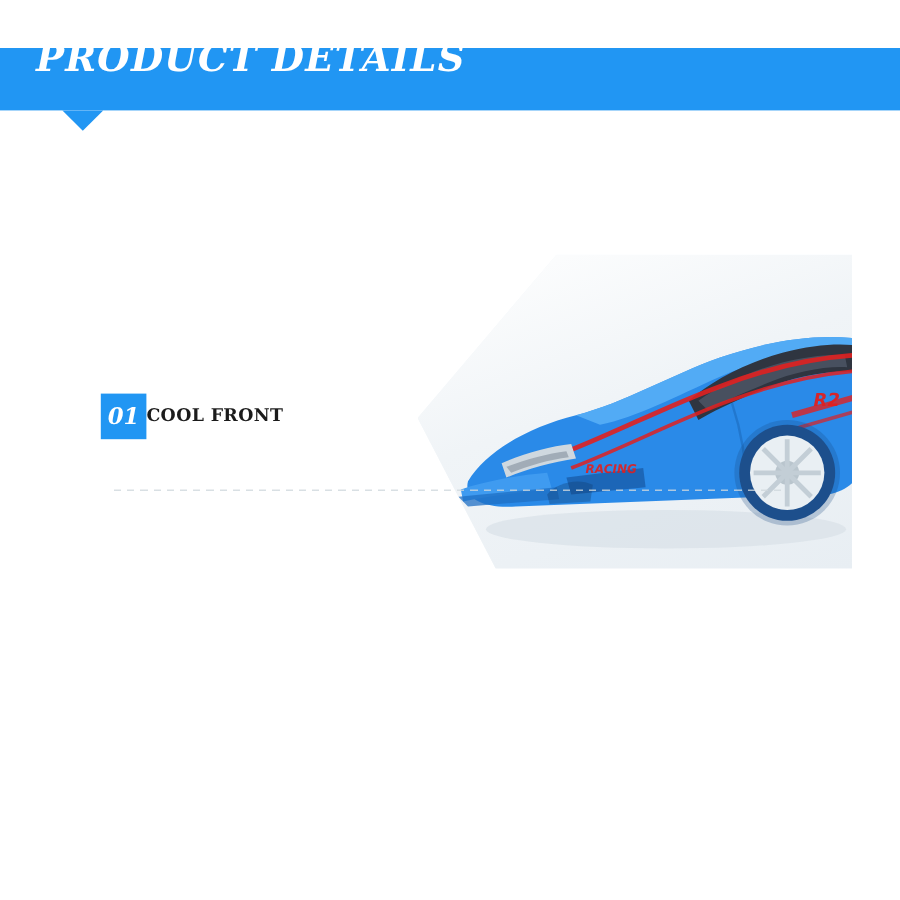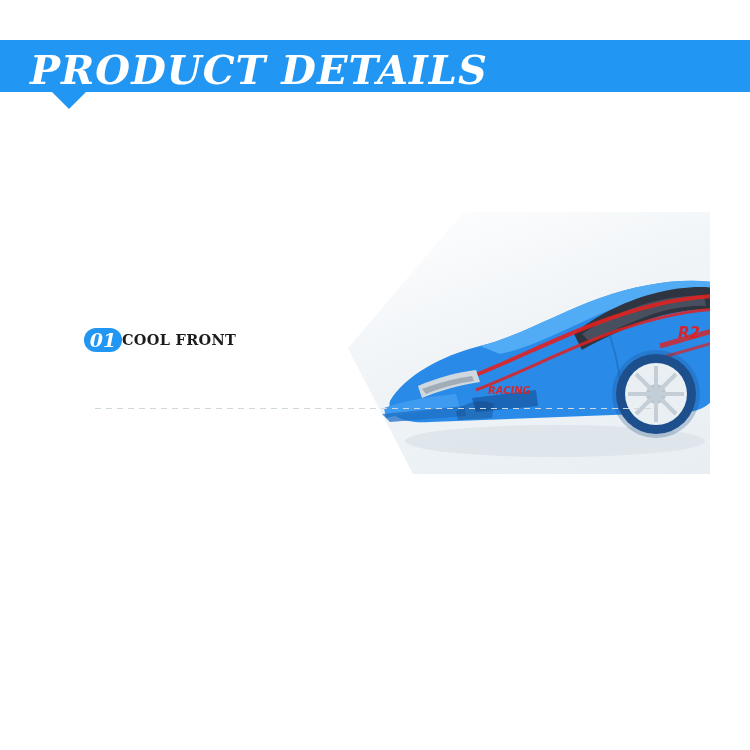--- a/index.html
+++ b/index.html
@@ -20,27 +20,27 @@
     position: absolute;
     left: 0;
     top: 40px;
     width: 750px;
     height: 52px;
     background: #2196f3;
   }
   .banner-title {
     position: absolute;
     left: 30px;
-    top: 44px;
+    top: 23px;
     height: 52px;
     line-height: 52px;
     font-family: "DejaVu Serif", serif;
     font-weight: bold;
     font-style: italic;
-    font-size: 40px;
+    font-size: 31px;
     letter-spacing: 1px;
     color: #ffffff;
     white-space: nowrap;
   }
   
   .banner-arrow {
     position: absolute;
     left: 52px;
     top: 92px;
     width: 0;
@@ -60,32 +60,31 @@
   #section-tail  { top: 425px; height: 290px; }
 
   
   .callout {
     position: absolute;
     display: flex;
     align-items: center;
   }
   .callout-num {
     width: 38px;
-    height: 24px;
+    height: 38px;
     background: #2196f3;
     color: #ffffff;
     font-family: "DejaVu Serif", serif;
     font-weight: bold;
     font-style: italic;
     font-size: 19px;
     display: flex;
     align-items: center;
     justify-content: center;
     flex: none;
-    border-radius: 12px;
   }
   .callout-text {
     font-family: "DejaVu Serif", serif;
     font-weight: bold;
     font-size: 14.5px;
     color: #1b1b1b;
     line-height: 24px;
     letter-spacing: 0.3px;
     white-space: nowrap;
   }

